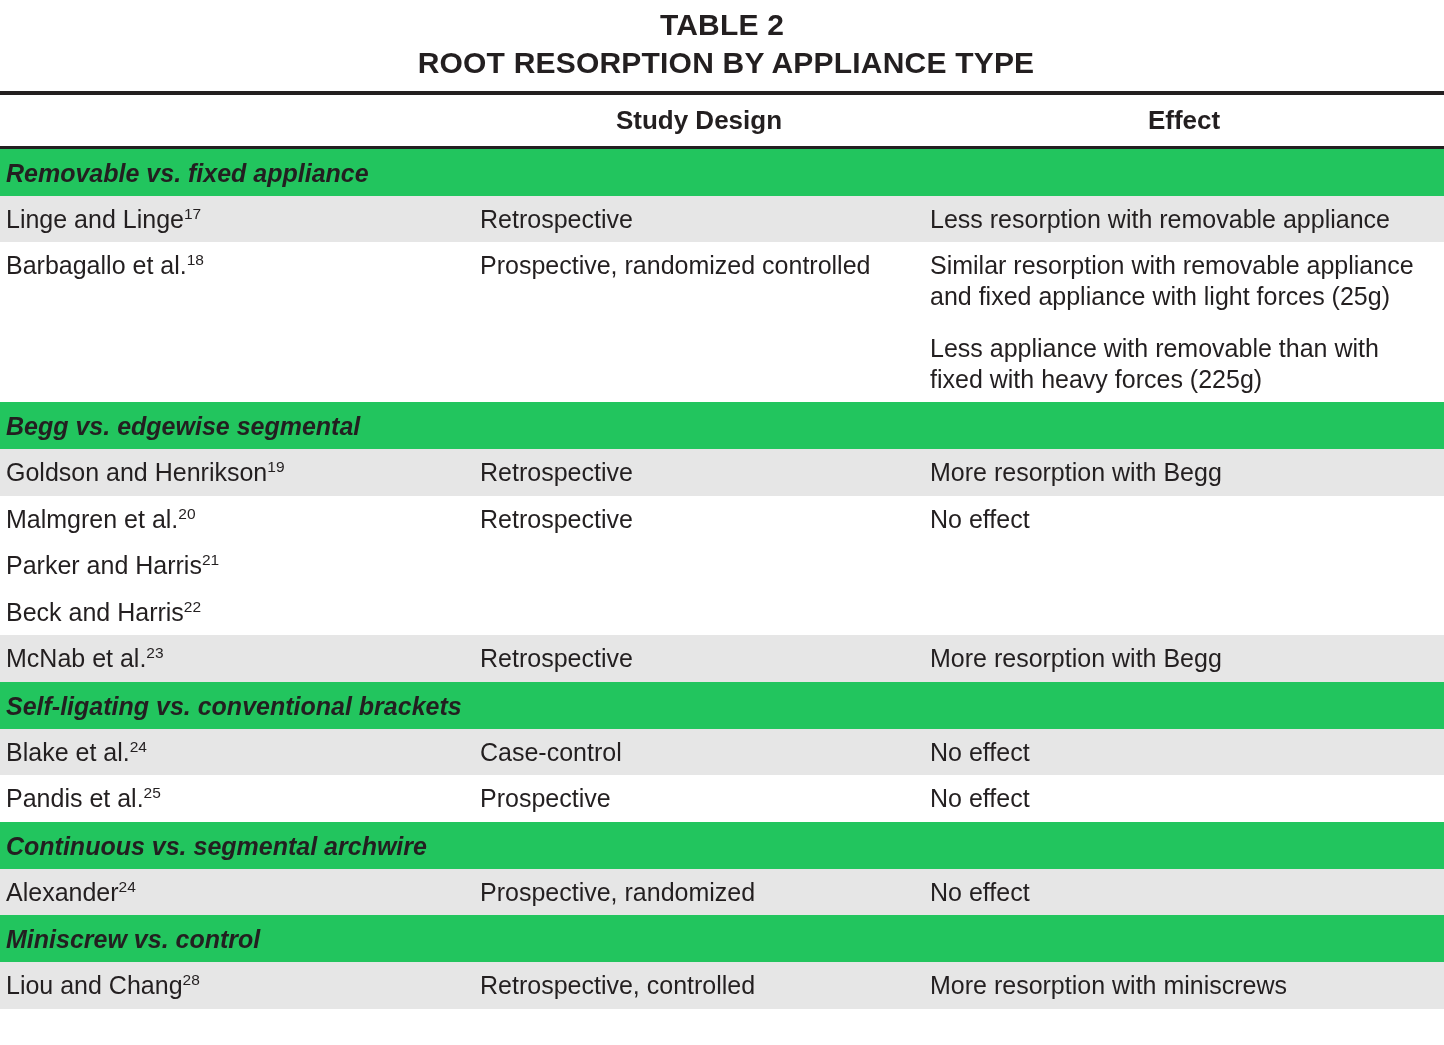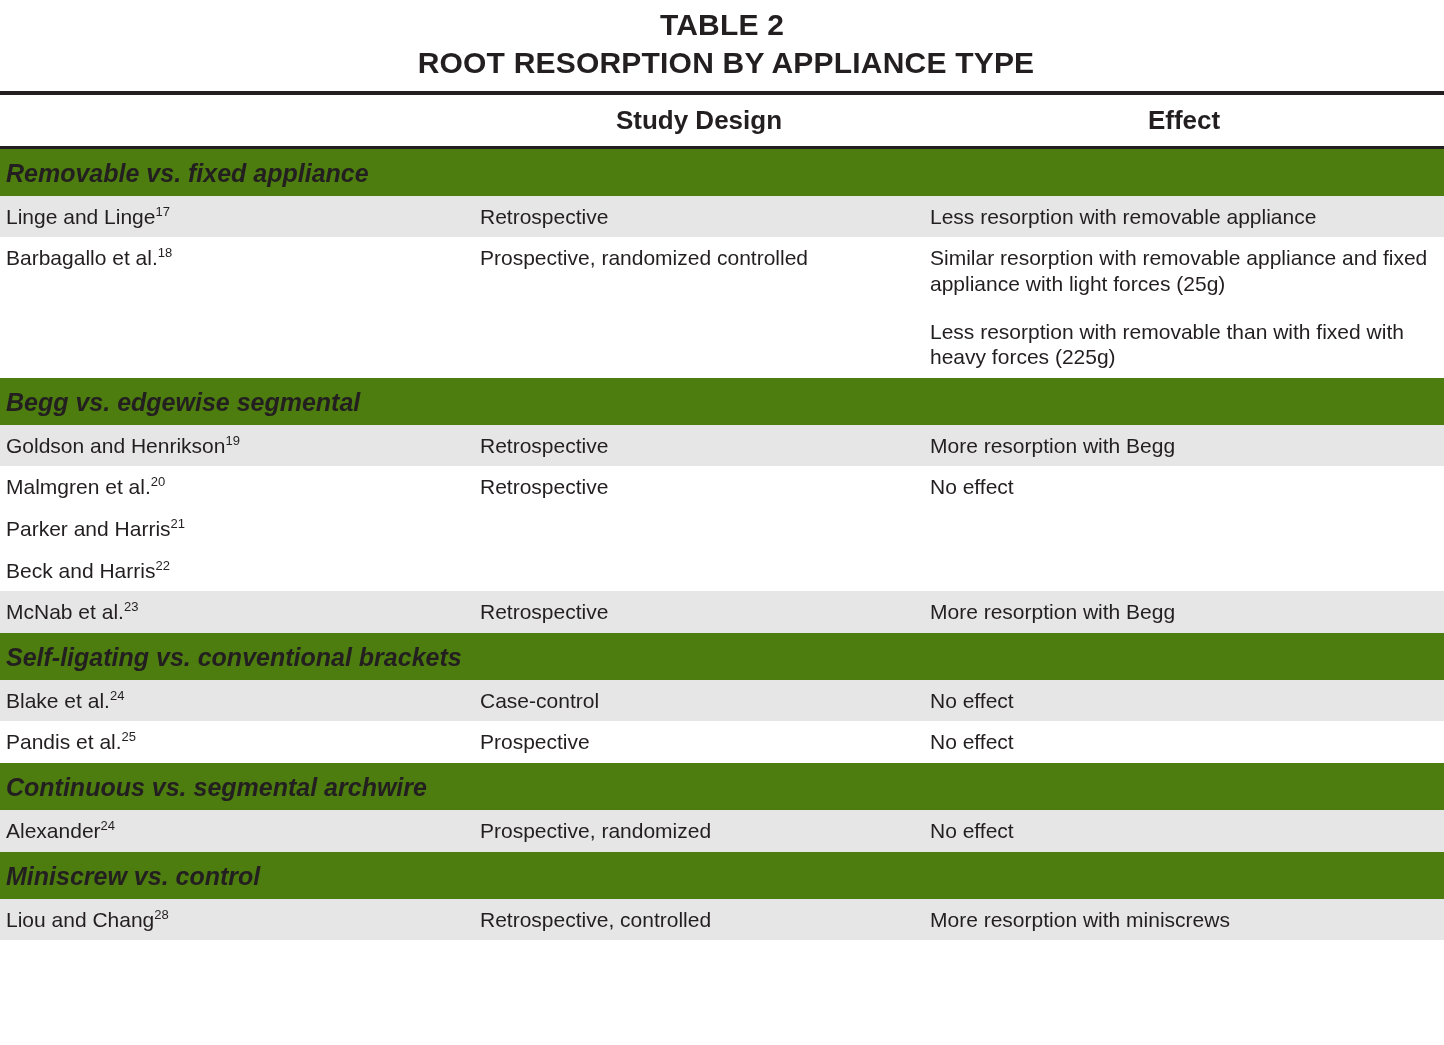--- a/index.html
+++ b/index.html
@@ -59,34 +59,34 @@
   th.hd {
     text-align: center;
     font-weight: bold;
     font-size: 26px;
     padding: 10px 6px 10px 6px;
     vertical-align: bottom;
   }
   th.hd.blank { }
 
   td.cell {
-    font-size: 21px;
+    font-size: 25px;
     line-height: 1.22;
     padding: 8px 8px 8px 6px;
     vertical-align: top;
   }
   tr.shaded td {
     background: #e6e6e6;
   }
   tr.section td {
     font-style: italic;
     font-weight: bold;
     font-size: 25px;
     padding: 10px 14px 8px 6px;
-    background: #4d7c0f;
+    background: #22c55e;
   }
   sup {
     font-size: 0.62em;
     vertical-align: super;
     line-height: 0;
   }
   .effect-para { margin: 0; }
   .effect-para + .effect-para { margin-top: 22px; }
 </style>
 </head>
@@ -130,21 +130,21 @@
           <td class="cell">Retrospective</td>
           <td class="cell">
             <div class="effect-para">Less resorption with removable appliance</div>
           </td>
         </tr>
         <tr>
           <td class="cell"><span>Barbagallo et al.</span><sup>18</sup></td>
           <td class="cell">Prospective, randomized controlled</td>
           <td class="cell">
             <div class="effect-para">Similar resorption with removable appliance and fixed appliance with light forces (25g)</div>
-            <div class="effect-para">Less resorption with removable than with fixed with heavy forces (225g)</div>
+            <div class="effect-para">Less appliance with removable than with fixed with heavy forces (225g)</div>
           </td>
         </tr>
         <tr class="section">
           <td colspan="3">Begg vs. edgewise segmental</td>
         </tr>
         <tr class="shaded">
           <td class="cell"><span>Goldson and Henrikson</span><sup>19</sup></td>
           <td class="cell">Retrospective</td>
           <td class="cell">
             <div class="effect-para">More resorption with Begg</div>

